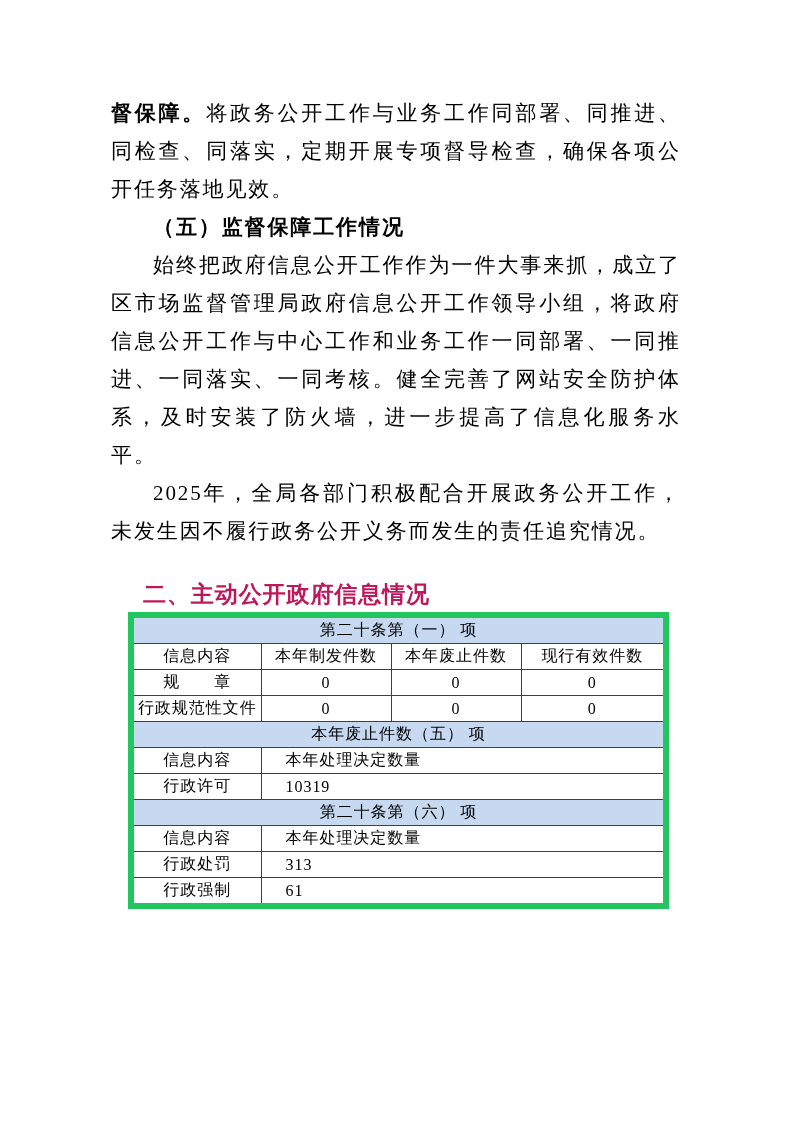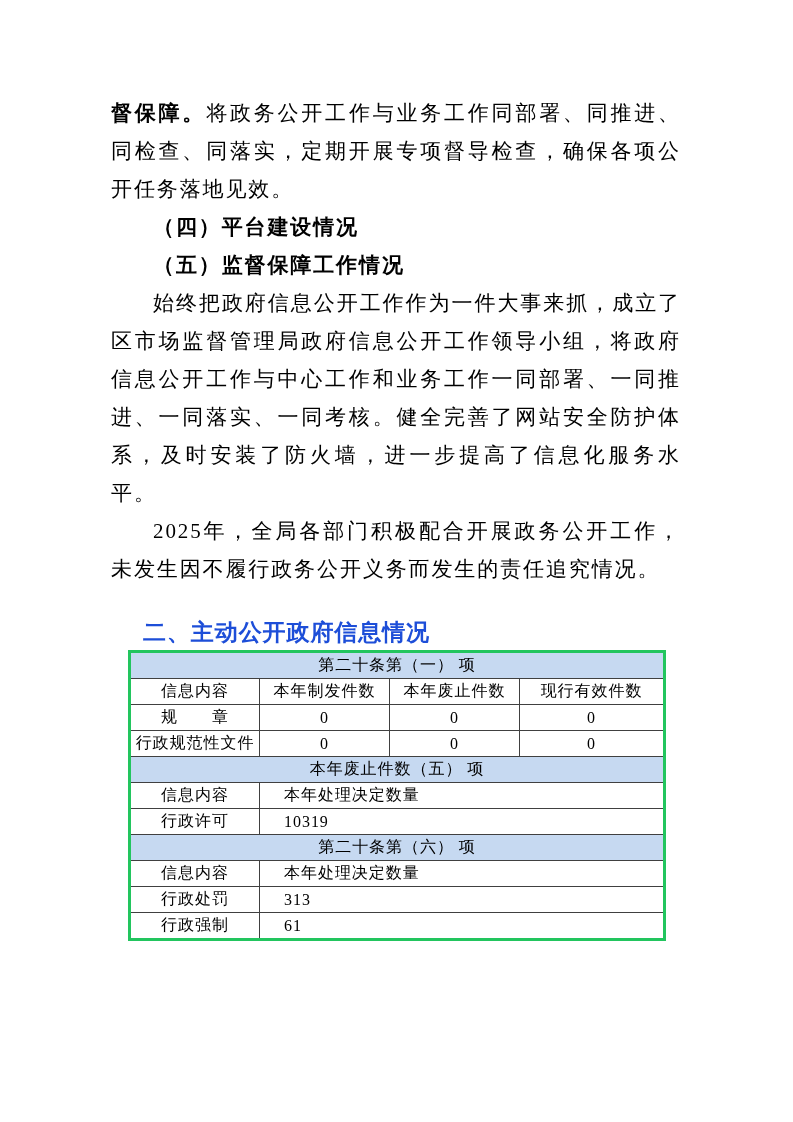--- a/index.html
+++ b/index.html
@@ -31,29 +31,29 @@
   .para { text-indent: 2em; }
   .para.noindent { text-indent: 0; }
   .subheading { font-weight: bold; text-indent: 2em; }
   .bold-run { font-weight: bold; }
   .section-title {
     margin: 30px 0 4px 32px;
     font-family: "Liberation Sans", "DejaVu Sans", sans-serif;
     font-weight: bold;
     font-size: 23px;
     line-height: 28px;
-    color: #1d4ed8;
+    color: #be185d;
     letter-spacing: 0.04em;
   }
   table.info-table {
     border-collapse: collapse;
     table-layout: fixed;
     width: 535px;
     margin-left: 17px;
-    border: 3px solid #22c55e;
+    border: 6px solid #22c55e;
     font-size: 16px;
   }
   table.info-table td {
     border: 1px solid #404040;
     height: 23px;
     padding: 1px 2px;
     text-align: center;
     vertical-align: middle;
     letter-spacing: 0.06em;
     overflow: hidden;
@@ -68,21 +68,20 @@
   }
 </style>
 </head>
 <body>
 
 <div class="page">
   <div class="content">
 
     <p class="para noindent"><span class="bold-run">督保障。</span><span>将政务公开工作与业务工作同部署、同推进、同检查、同落实，定期开展专项督导检查，确保各项公开任务落地见效。</span></p>
 
-    <p class="subheading">（四）平台建设情况</p>
 
 
     <p class="subheading">（五）监督保障工作情况</p>
 
     <p class="para">始终把政府信息公开工作作为一件大事来抓，成立了区市场监督管理局政府信息公开工作领导小组，将政府信息公开工作与中心工作和业务工作一同部署、一同推进、一同落实、一同考核。健全完善了网站安全防护体系，及时安装了防火墙，进一步提高了信息化服务水平。</p>
 
     <p class="para">2025年，全局各部门积极配合开展政务公开工作，未发生因不履行政务公开义务而发生的责任追究情况。</p>
 
     <div class="section-title">二、主动公开政府信息情况</div>
 

